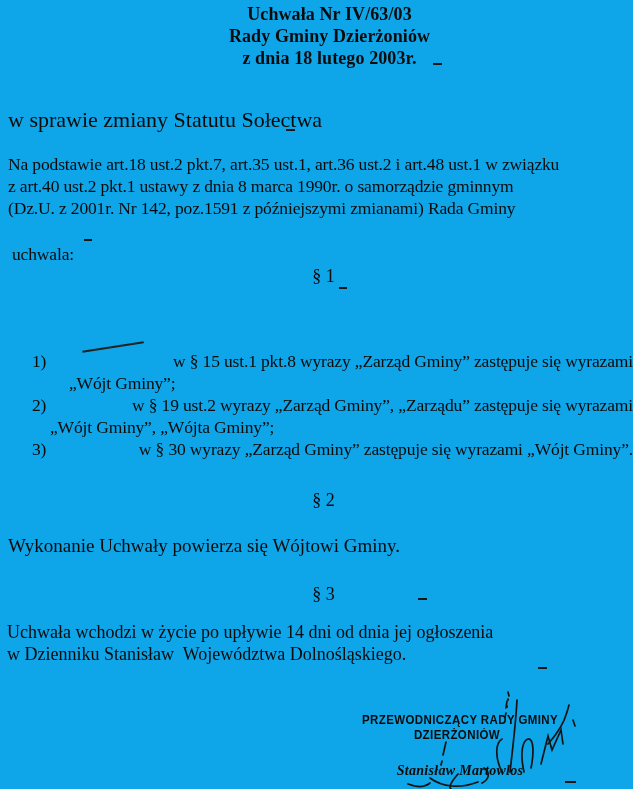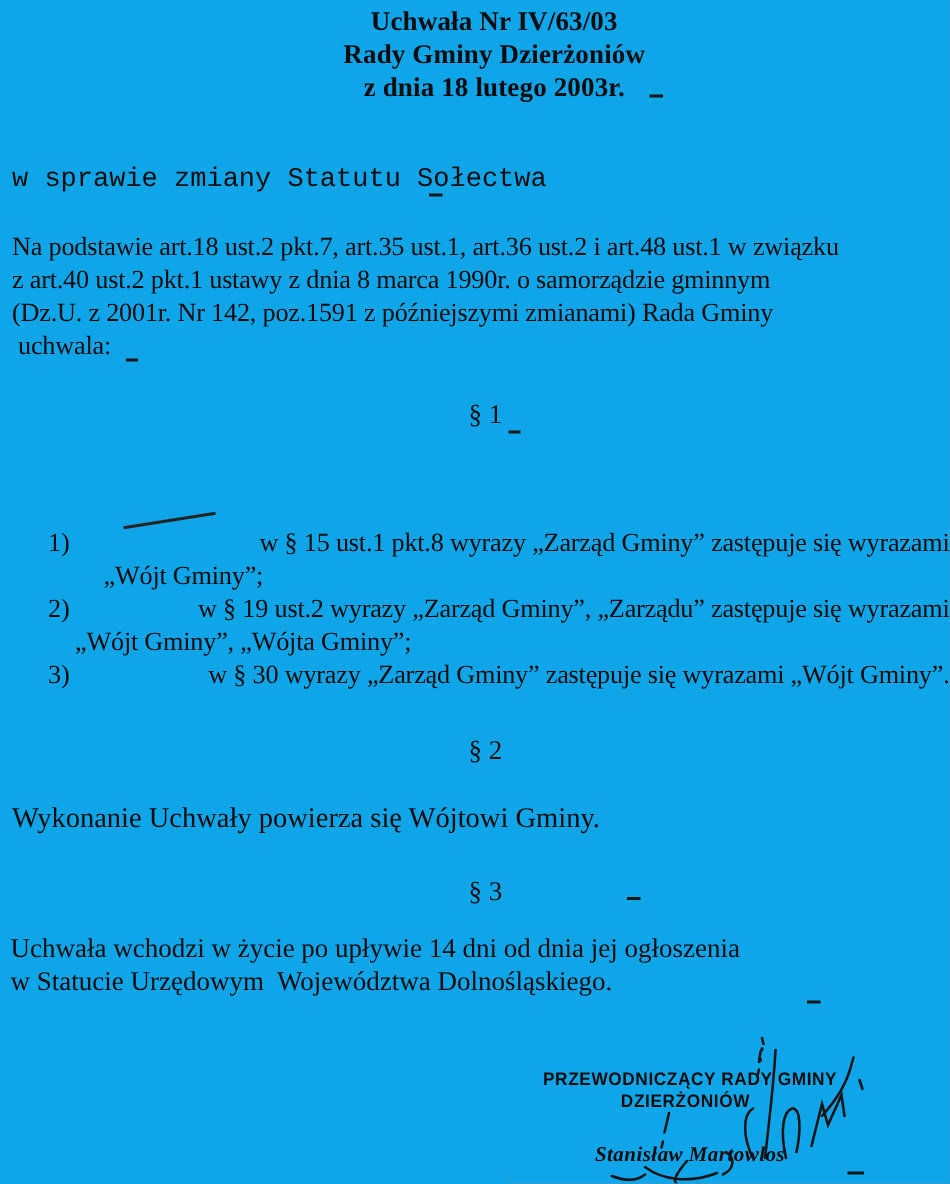--- a/index.html
+++ b/index.html
@@ -12,23 +12,23 @@
     font-family:"Liberation Serif","DejaVu Serif",serif;
     color:#0b0b0b;
   }
   .line{white-space:pre;}
   .body-text{font-size:17.5px;line-height:22px;letter-spacing:-0.15px;}
   .doc-header{
     position:absolute;top:3px;left:0;width:100%;
     text-align:center;padding-left:26px;box-sizing:border-box;
     font-size:18px;font-weight:bold;line-height:22px;letter-spacing:0.1px;
   }
-  .subject{position:absolute;top:109px;left:8px;font-size:18px;line-height:22px;font-family:Liberation Mono, monospace;}
+  .subject{position:absolute;top:109px;left:8px;font-size:22px;line-height:22px;}
   .legal{position:absolute;top:153px;left:8px;width:624px;}
-  .legal .indent{padding-left:4px;}
+  .legal .indent{padding-left:4px;margin-top:24px;}
   .section-heading{
     position:absolute;left:0;width:100%;text-align:center;
     padding-left:14px;box-sizing:border-box;
     font-size:18px;line-height:20px;
   }
   .s1-heading{top:266px;}
   .s2-heading{top:490px;}
   .s3-heading{top:584px;}
   .s1-intro{position:absolute;top:306px;left:7px;width:626px;}
   .amend-list{position:absolute;top:350px;left:0;width:633px;}
@@ -100,21 +100,21 @@
       <span class="amend-text line">w § 30 wyrazy „Zarząd Gminy” zastępuje się wyrazami „Wójt Gminy”.</span>
     </div>
   </div>
 
   <div class="section-heading s2-heading">§ 2</div>
   <div class="s2-body line">Wykonanie Uchwały powierza się Wójtowi Gminy.</div>
 
   <div class="section-heading s3-heading">§ 3</div>
   <div class="s3-body">
     <div class="line" style="line-height:22px;">Uchwała wchodzi w życie po upływie 14 dni od dnia jej ogłoszenia</div>
-    <div class="line" style="line-height:22px;">w Statucie Urzędowym  Województwa Dolnośląskiego.</div>
+    <div class="line" style="line-height:22px;">w Dzienniku Stanisław  Województwa Dolnośląskiego.</div>
   </div>
 
   <div class="signature">
     <div class="sig-title line">PRZEWODNICZĄCY RADY GMINY</div>
     <div class="sig-title line">DZIERŻONIÓW</div>
     <div class="sig-name line">Stanisław Martowlos</div>
   </div>
 
   <svg class="sig-svg" width="280" height="103" viewBox="0 0 280 103">
     <g stroke="#141414" stroke-width="1.7" fill="none" stroke-linecap="round">

